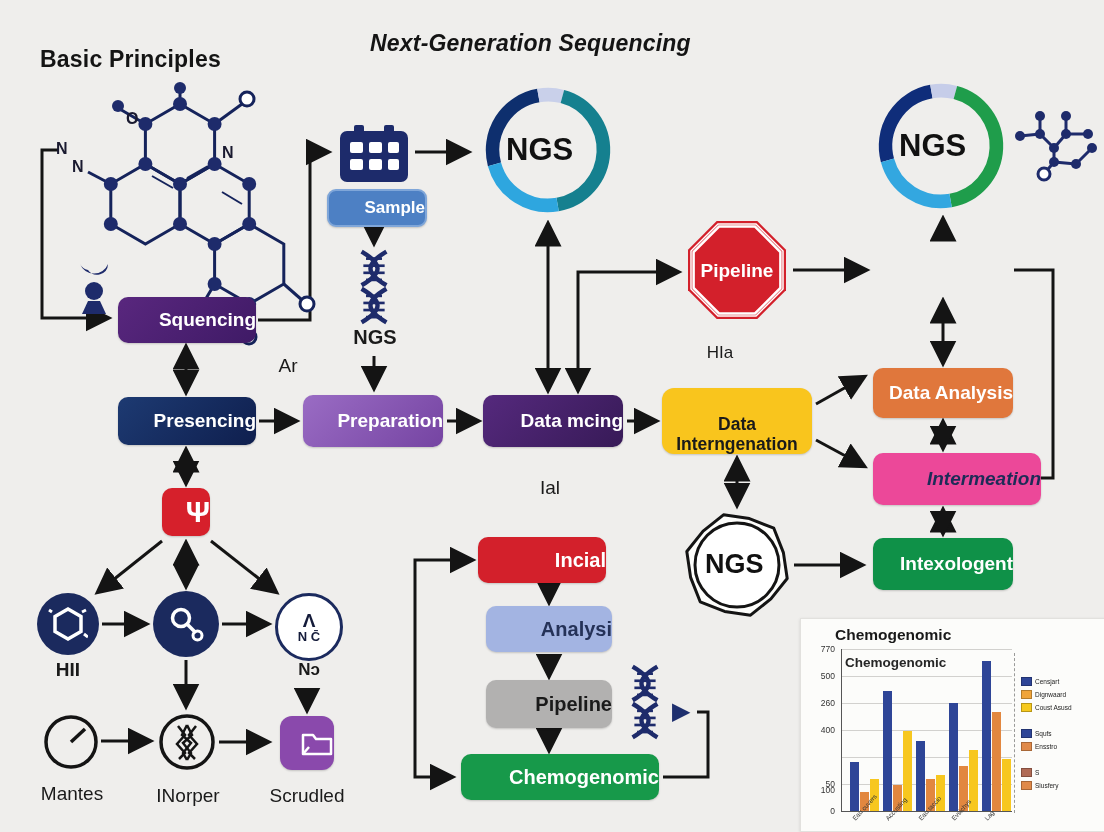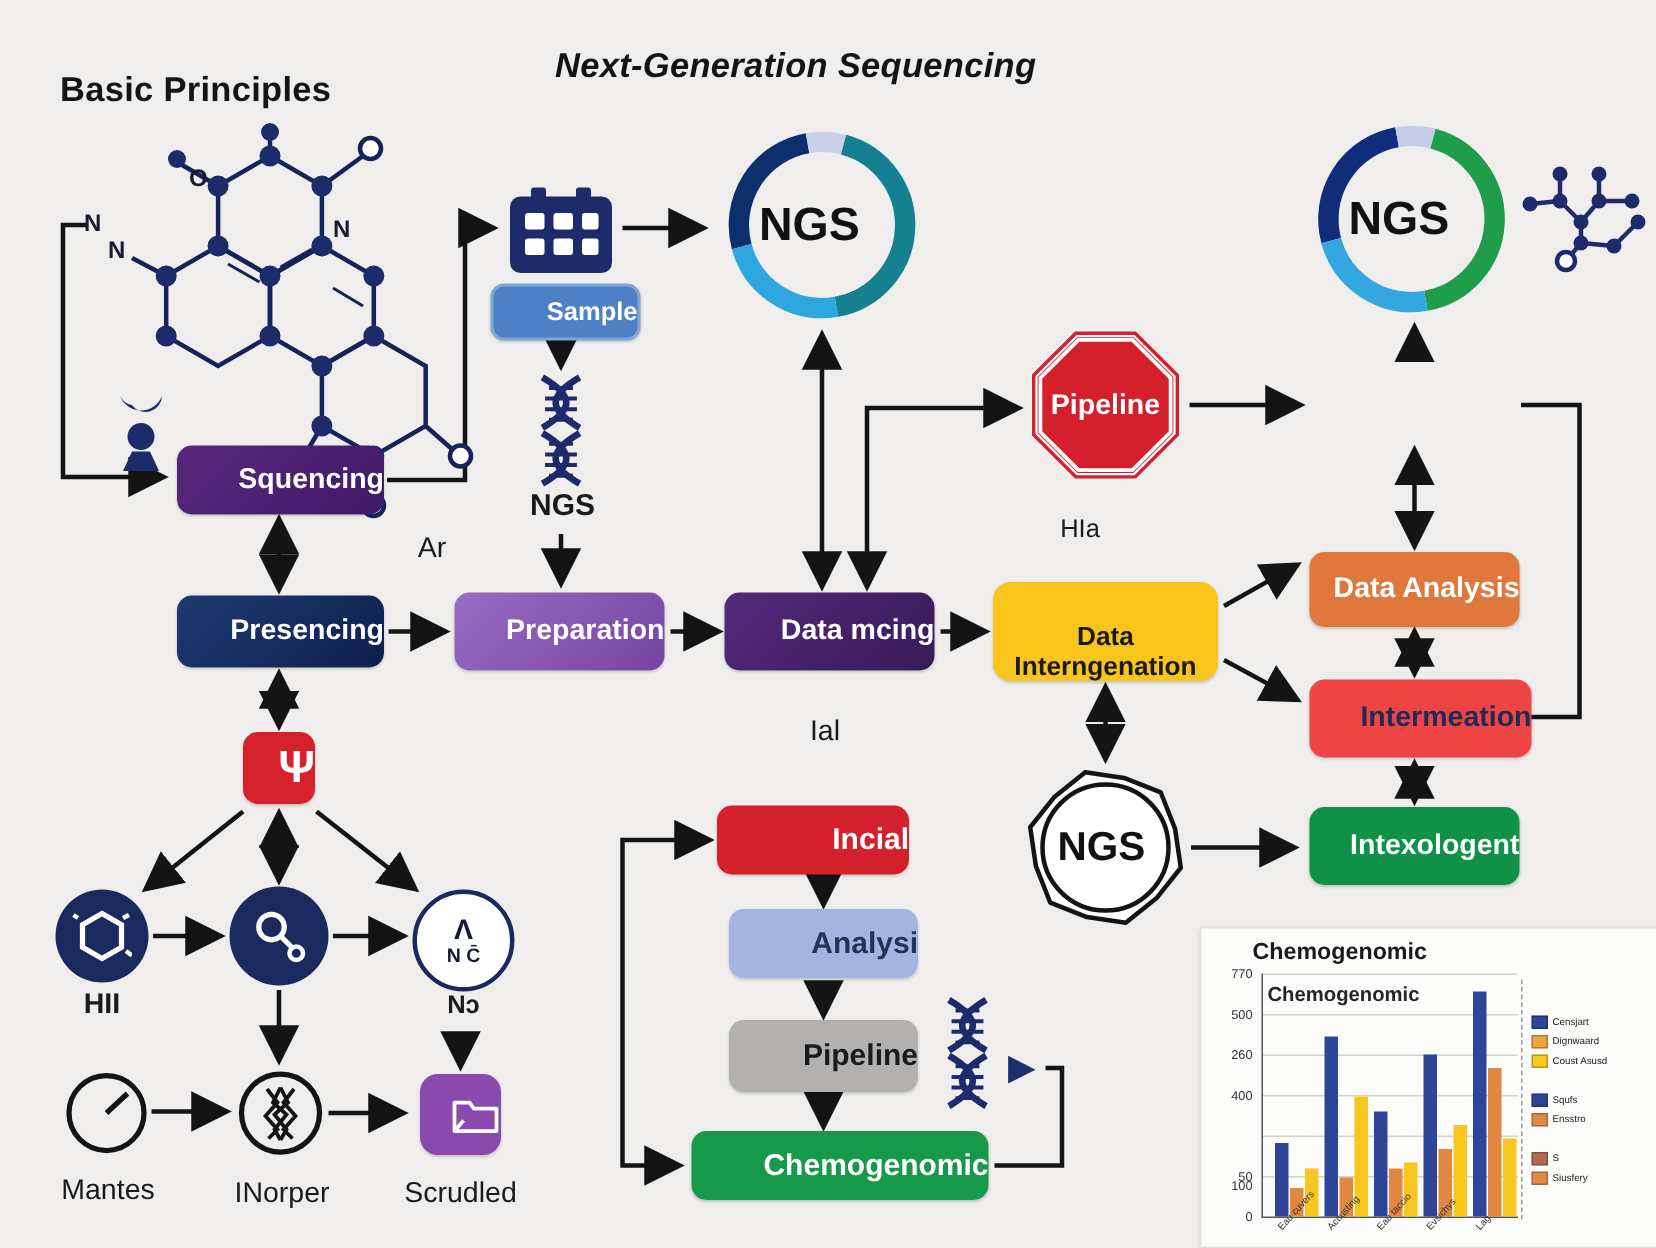--- a/index.html
+++ b/index.html
@@ -260,21 +260,21 @@
   <div class="lbl" style="left:532px;top:477px;width:36px;">Ial</div>
 
   <div class="box" style="left:662px;top:388px;width:150px;height:66px;background:#f9c51d;color:#1a1a1a;border-radius:12px;font-size:17.5px;line-height:1.15;flex-direction:column;">
     <span>Data</span>
     <span>Interngenation</span>
   </div>
 
   <div class="box" style="left:873px;top:368px;width:140px;height:50px;background:#e0773c;">
     <span>Data Analysis</span>
     </div>
-  <div class="box" style="left:873px;top:453px;width:148px;height:52px;background:#ef4444;color:#1d2c57;">
+  <div class="box" style="left:873px;top:453px;width:168px;height:52px;background:#ec4899;color:#1d2c57;font-style:italic;">
     <span>Intermeation</span>
     </div>
   <div class="box" style="left:873px;top:538px;width:140px;height:52px;background:#0f9148;">
     <span>Intexologent</span>
     </div>
 
   <svg class="abs" style="left:682px;top:510px;" width="110" height="110" viewBox="0 0 110 110">
     <polygon points="105.2,68.5 88.9,88.9 68.5,105.2 42.6,101.4 18.2,91.8 8.6,67.4 4.8,41.5 21.1,21.1 41.5,4.8 67.4,8.6 91.8,18.2 101.4,42.6" fill="#fdfdfb" stroke="#141414" stroke-width="3" stroke-linejoin="round"></polygon>
     <circle cx="55" cy="55" r="42" fill="#ffffff" stroke="#141414" stroke-width="3"></circle>
   </svg>

